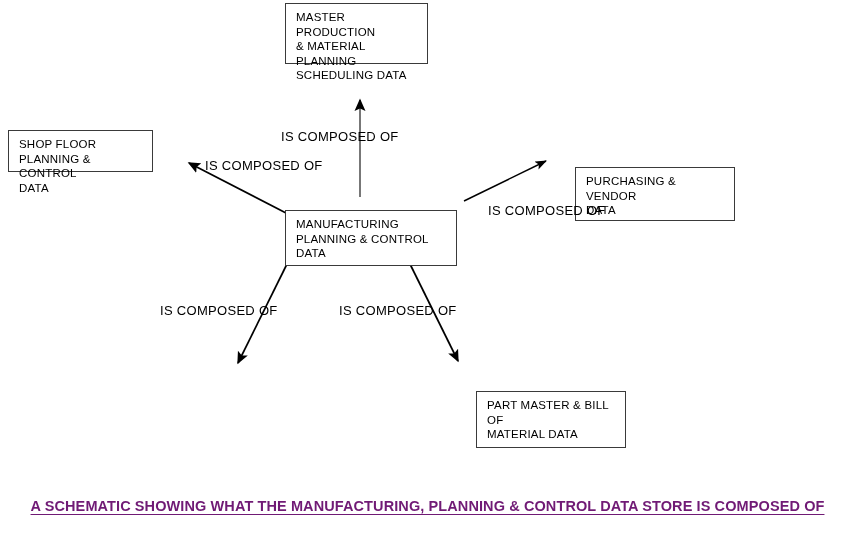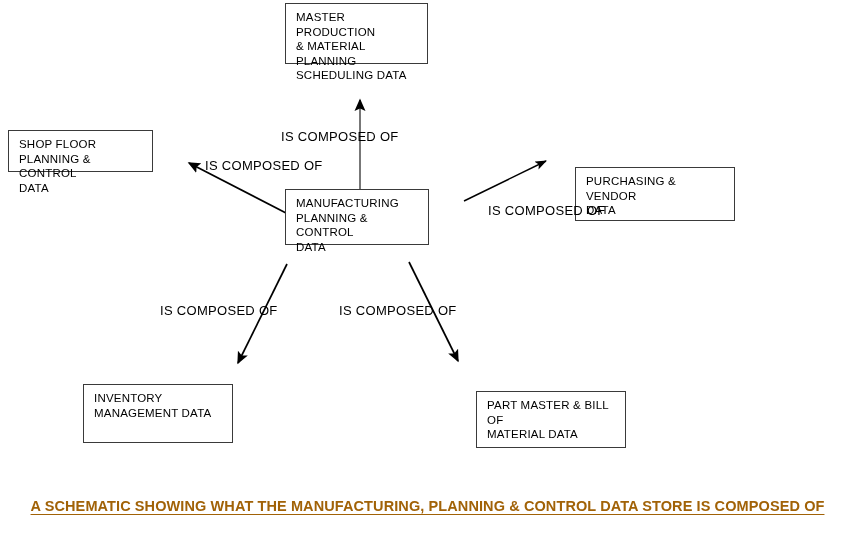--- a/index.html
+++ b/index.html
@@ -52,27 +52,27 @@
     position: absolute;
     left: 0;
     top: 498px;
     width: 855px;
     text-align: center;
     font-size: 14.5px;
     font-weight: bold;
     letter-spacing: 0.1px;
     text-decoration: underline;
     text-underline-offset: 3px;
-    color: #a16207;
+    color: #701a75;
   }
   
   #node-master   { left: 285px; top: 3px;   width: 143px; height: 61px; }
   #node-shopfloor{ left: 8px;   top: 130px; width: 145px; height: 42px; }
   #node-purch    { left: 575px; top: 119px; width: 160px; height: 54px; margin-top: 48px; }
-  #node-center   { left: 285px; top: 189px; width: 144px; height: 56px; }
+  #node-center   { left: 285px; top: 210px; width: 172px; height: 56px; }
   #node-inventory{ left: 83px;  top: 384px; width: 150px; height: 59px; }
   #node-partmast { left: 444px; top: 391px; width: 150px; height: 57px; margin-left: 32px; }
 </style>
 </head>
 <body>
 
 <div id="canvas">
 
   <svg id="arrows" viewBox="0 0 855 534" xmlns="http://www.w3.org/2000/svg">
     <defs>
@@ -114,22 +114,20 @@
 PLANNING &amp; CONTROL
 DATA</div>
 
   <div class="node" id="node-purch">PURCHASING &amp; VENDOR
 DATA</div>
 
   <div class="node" id="node-center">MANUFACTURING
 PLANNING &amp; CONTROL
 DATA</div>
 
-  <div class="node" id="node-inventory">INVENTORY
-MANAGEMENT DATA</div>
 
   <div class="node" id="node-partmast">PART MASTER &amp; BILL OF
 MATERIAL DATA</div>
 
   <div class="edge-label" style="left:281px; top:131px;">IS COMPOSED OF</div>
 
   <div class="edge-label" style="left:205px; top:160px;">IS COMPOSED OF</div>
 
   <div class="edge-label" style="left:488px; top:205px;">IS COMPOSED OF</div>
 

